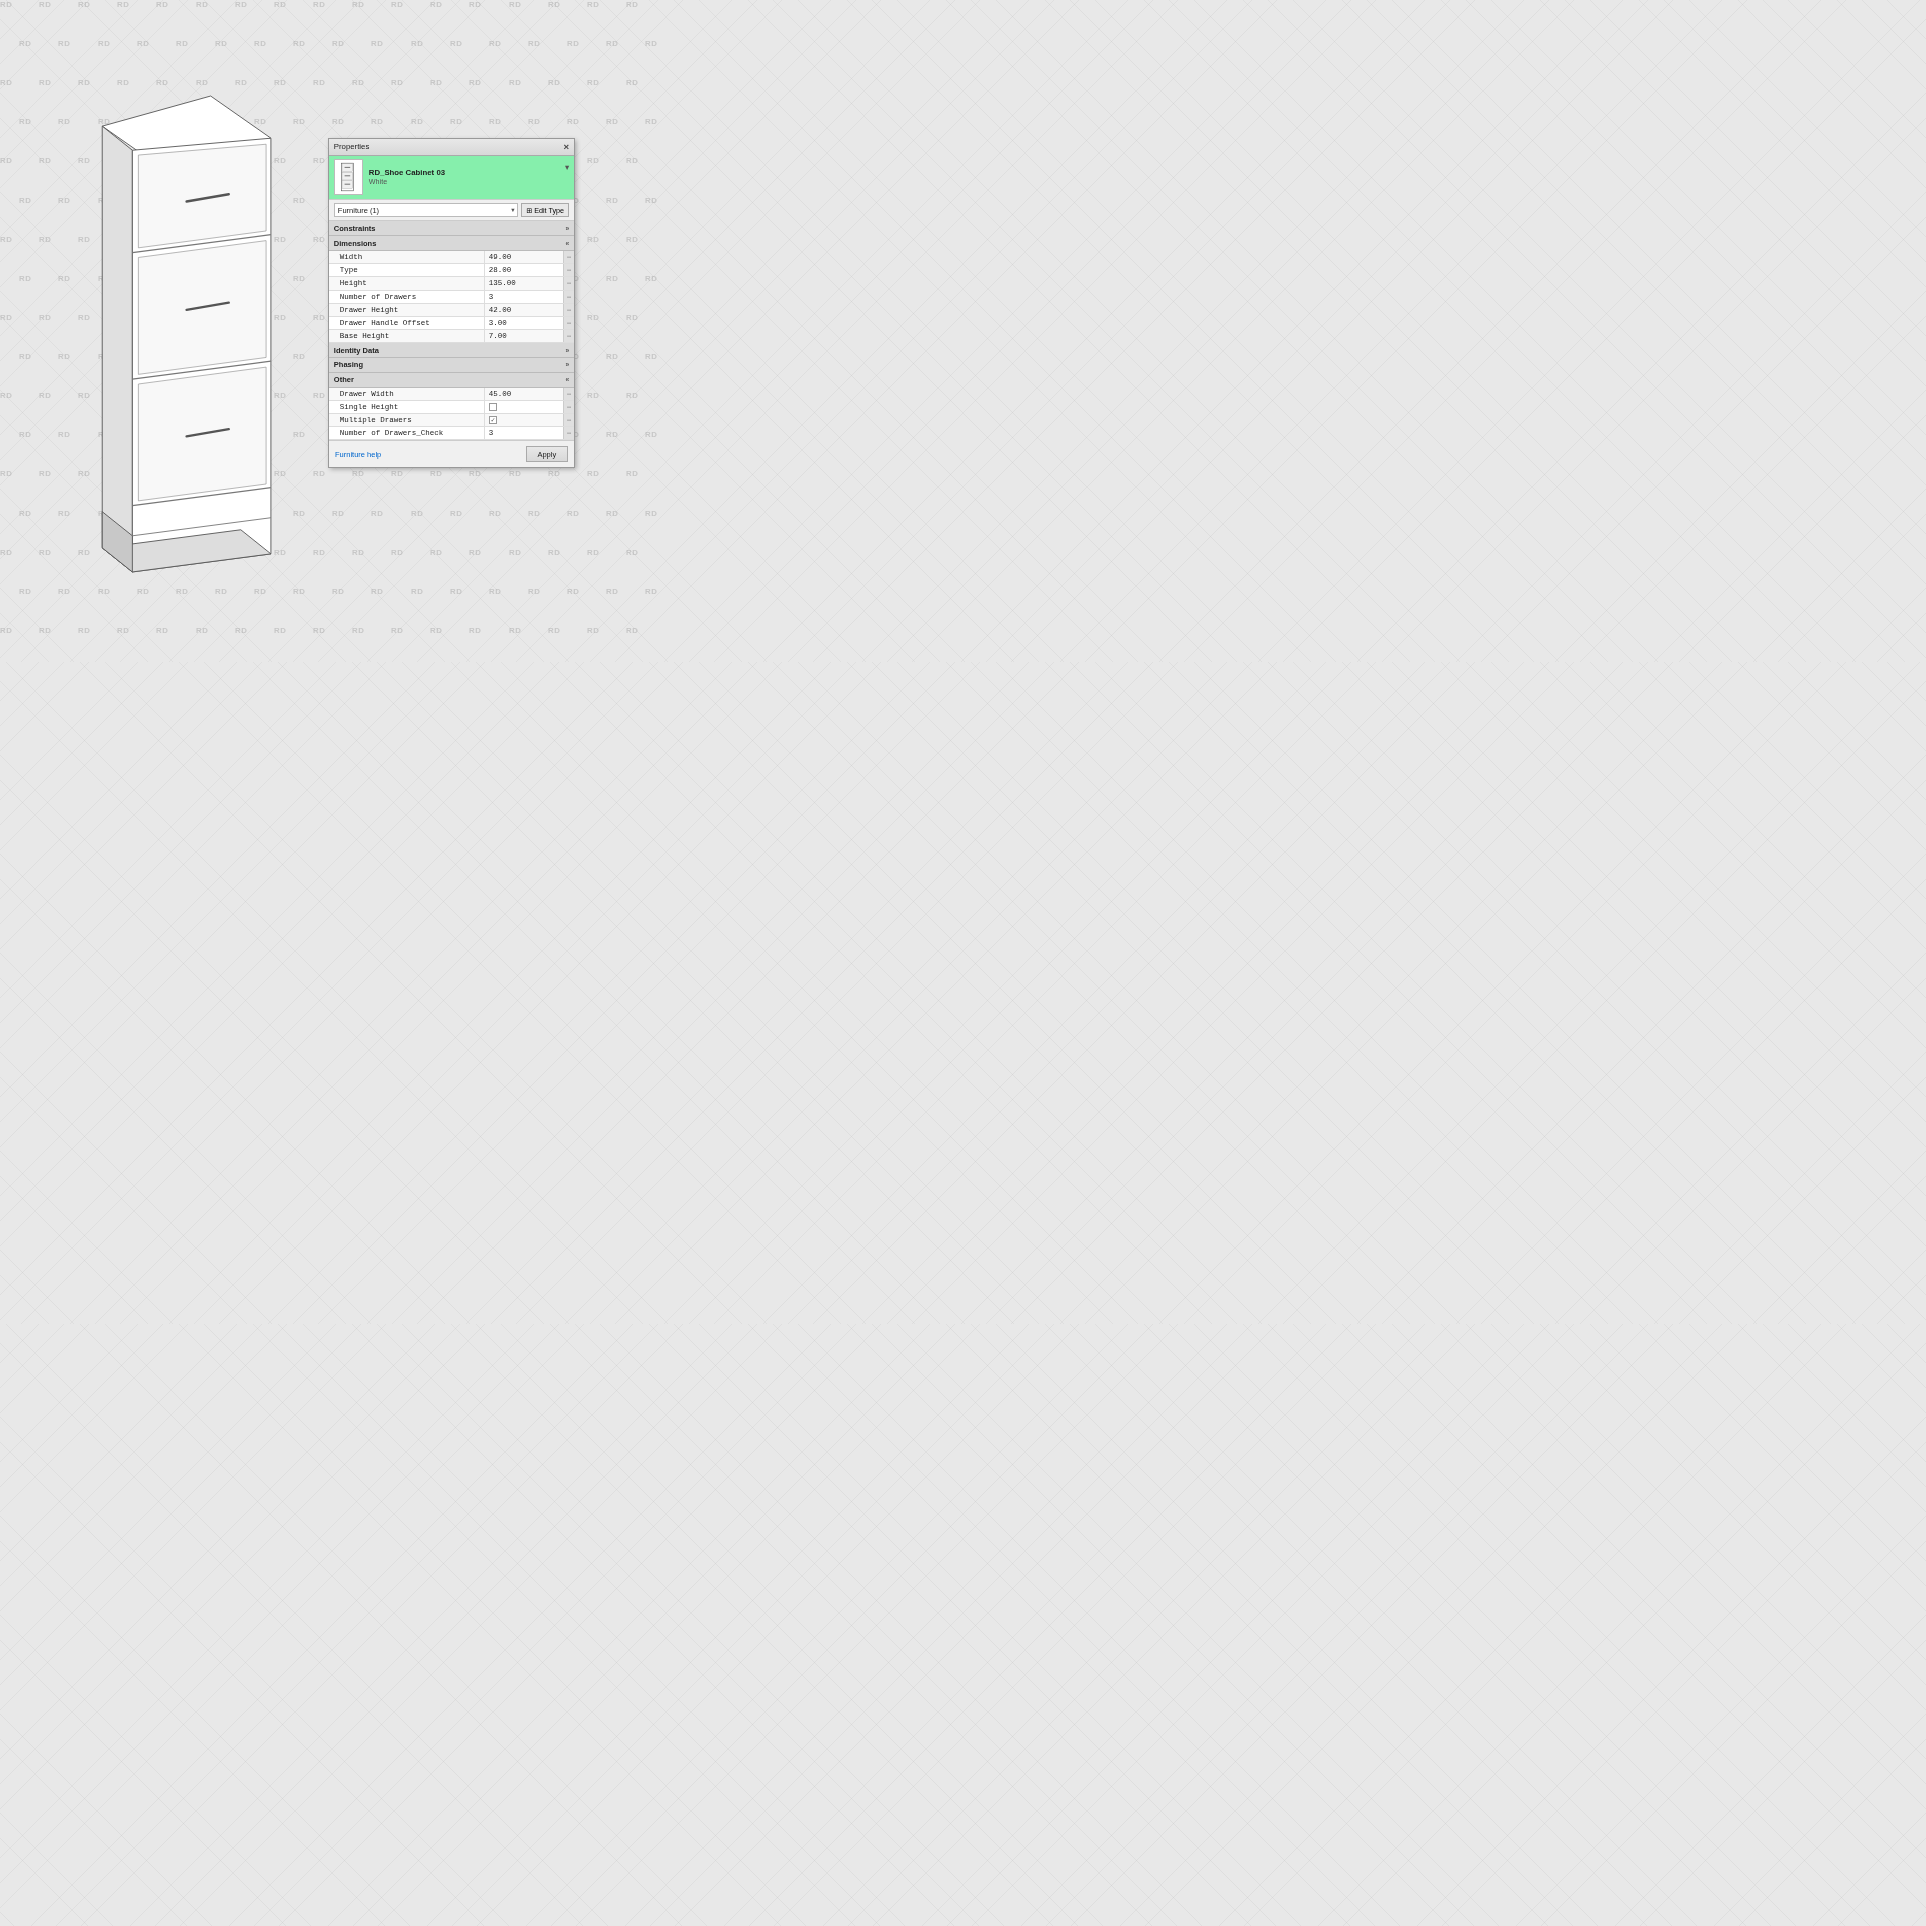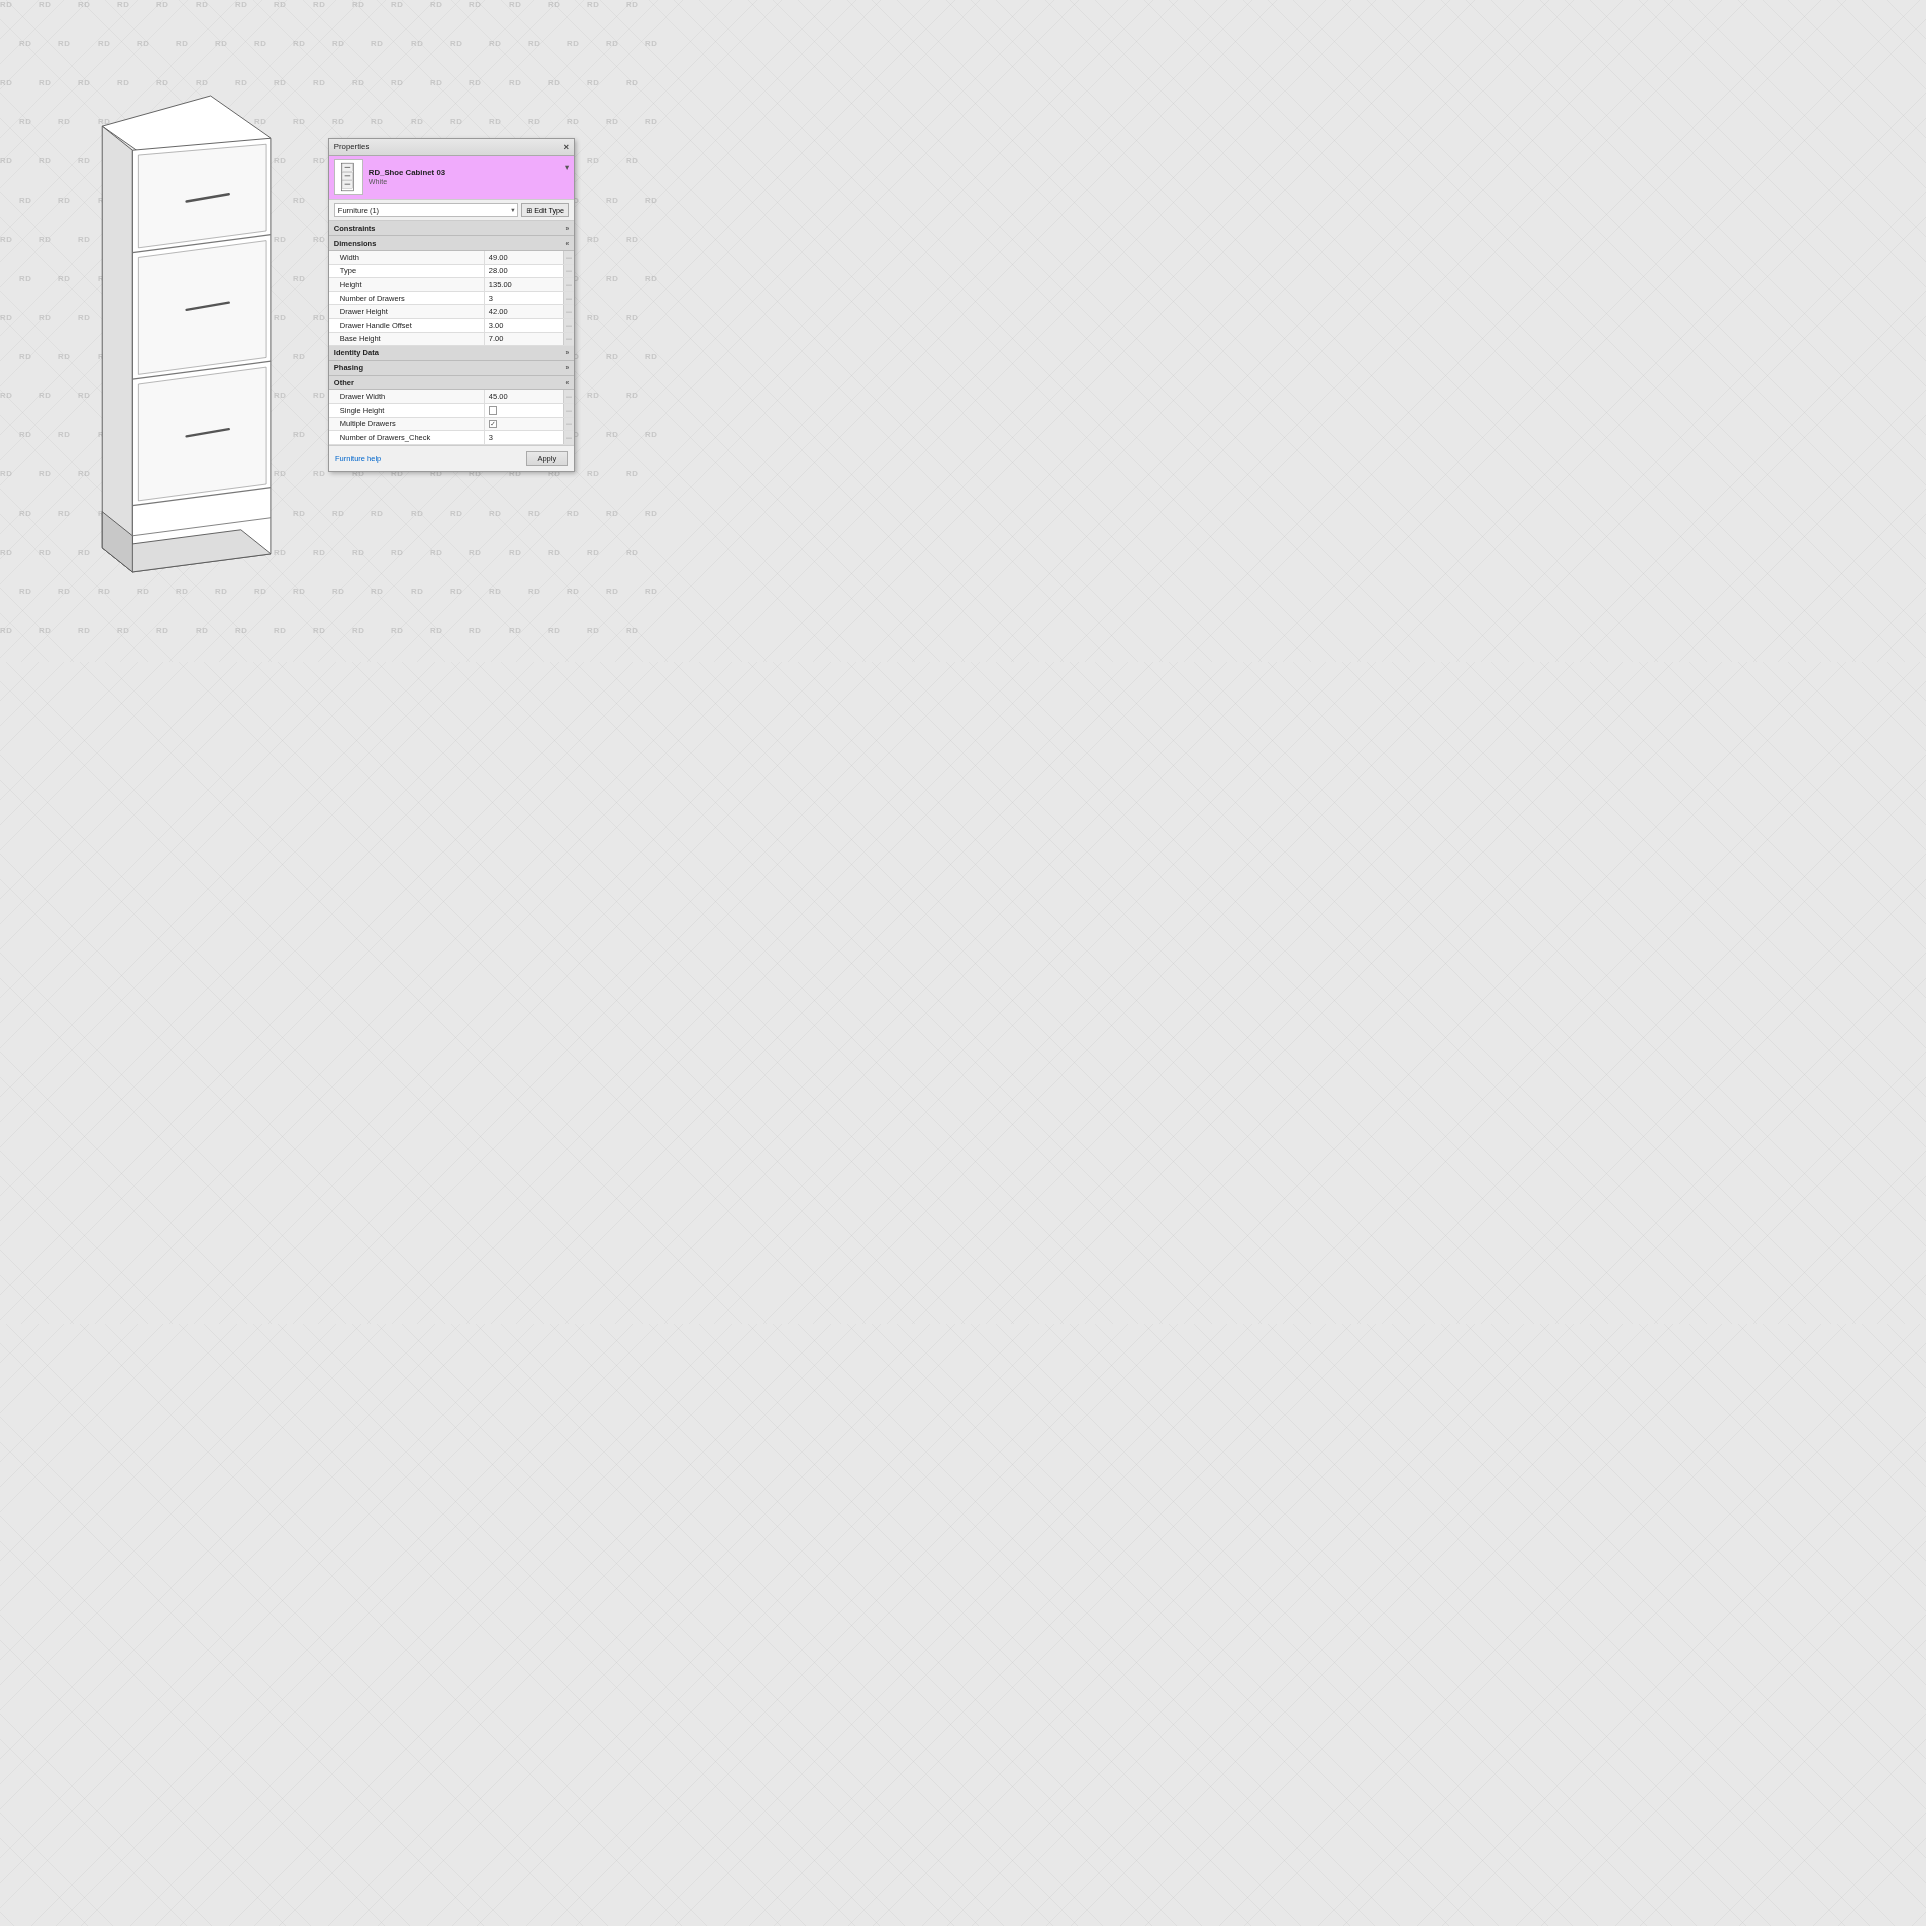--- a/index.html
+++ b/index.html
@@ -96,21 +96,21 @@
       cursor: pointer;
       font-weight: bold;
       line-height: 1;
     }
 
     
     .panel-header {
       display: flex;
       align-items: center;
       padding: 3.6px 4.8px;
-      background: #f0abfc;
+      background: #86efac;
       border-bottom: 0.6px solid #ccc;
       gap: 6px;
     }
 
     .thumbnail-box {
       width: 29px;
       height: 36px;
       border: 0.6px solid #bbb;
       background: white;
       display: flex;
@@ -208,20 +208,21 @@
       font-size: 6.6px;
     }
 
     
     .prop-row {
       display: flex;
       align-items: stretch;
       border-bottom: 0.6px solid #ddd;
       background: white;
       min-height: 13.2px;
+      font-family: Liberation Mono, monospace;
     }
 
     .prop-row:nth-child(even) {
       background: #f8f8f8;
     }
 
     .prop-label {
       flex: 1;
       padding: 1.8px 4.8px 1.8px 10.8px;
       color: #222;

